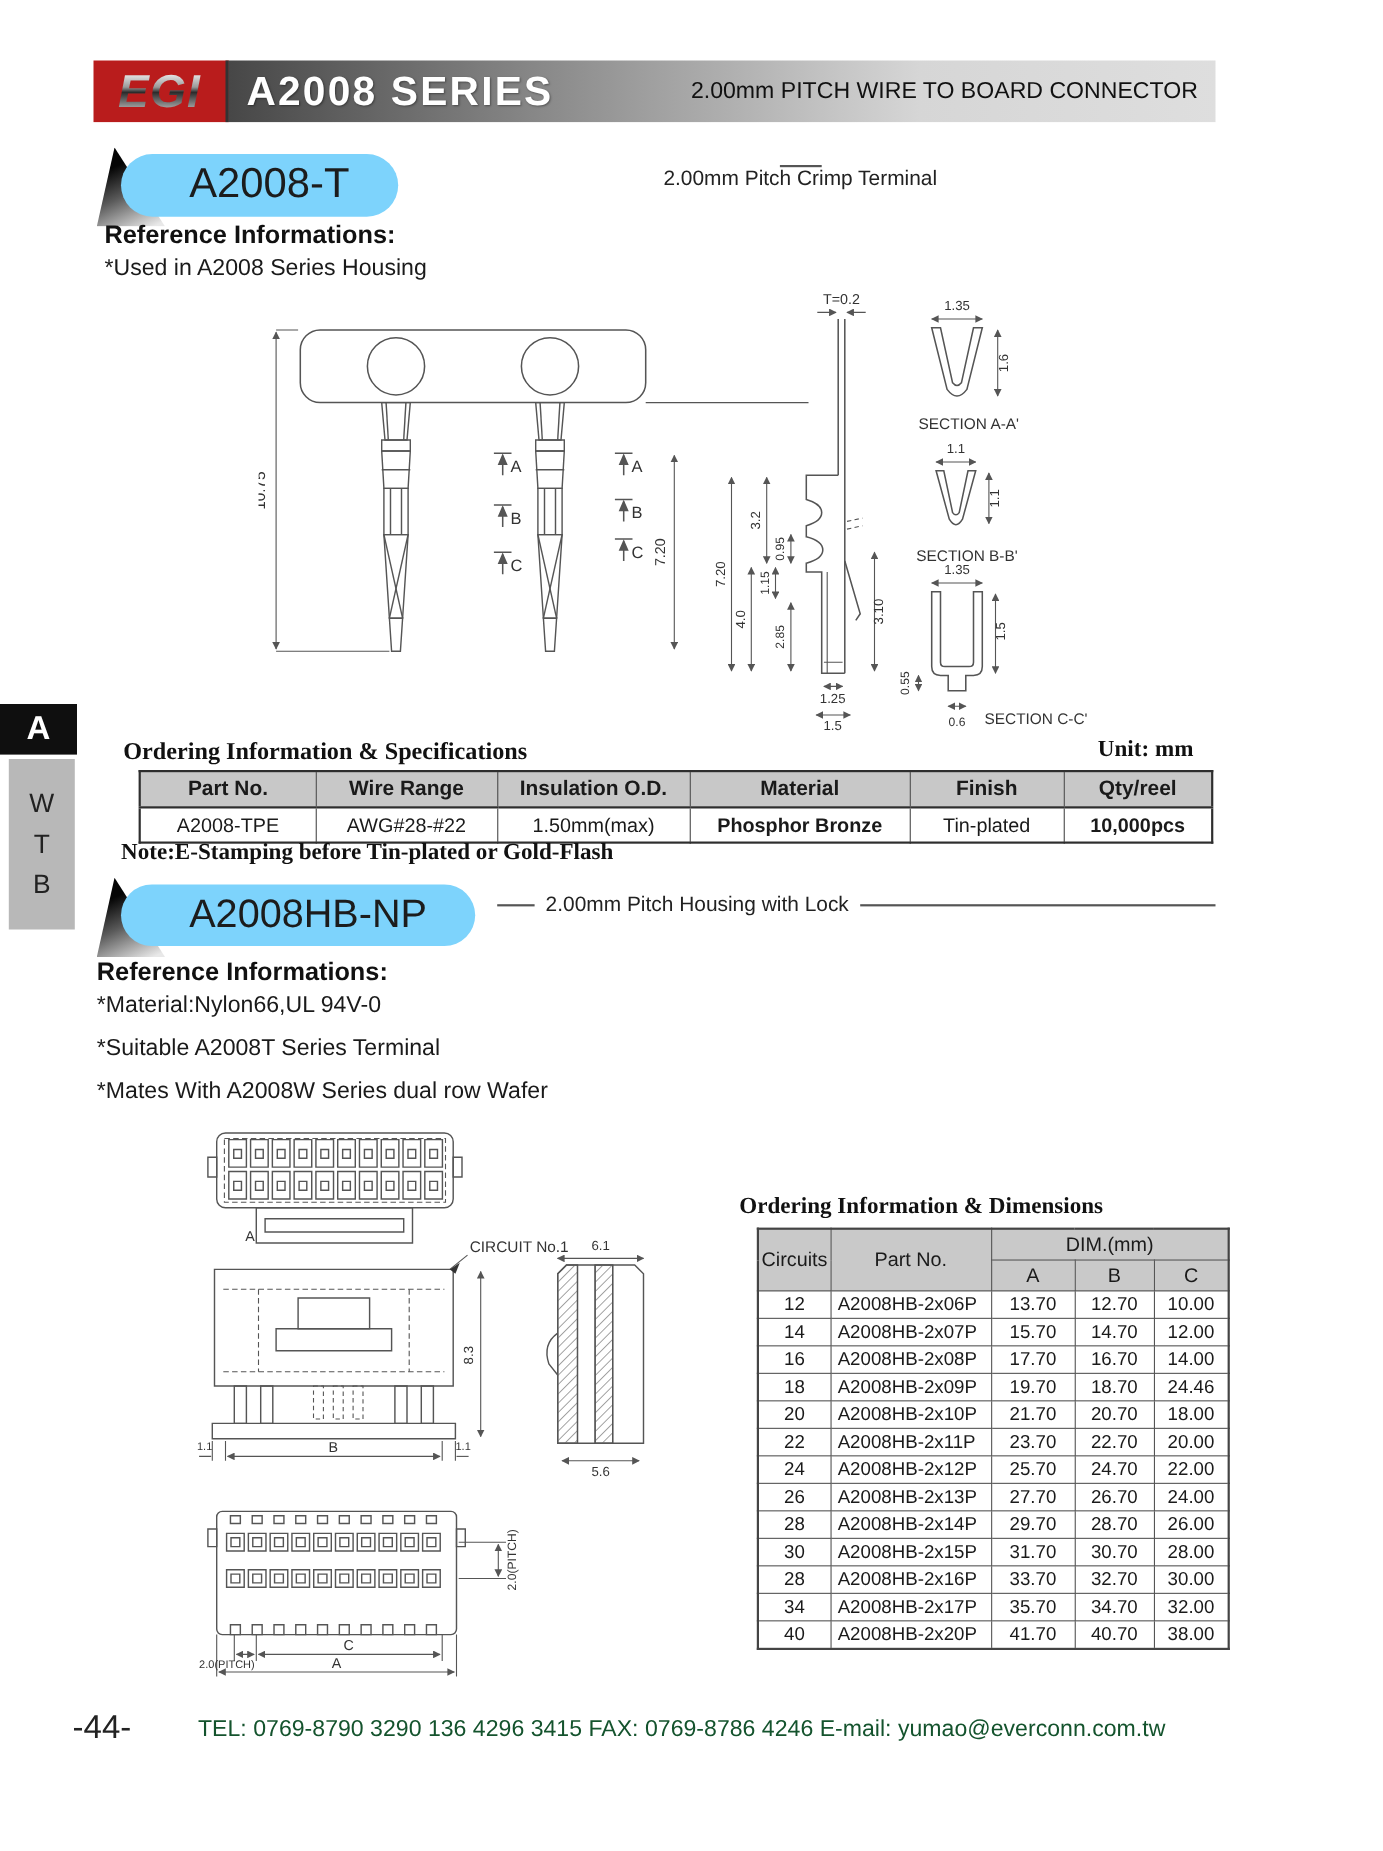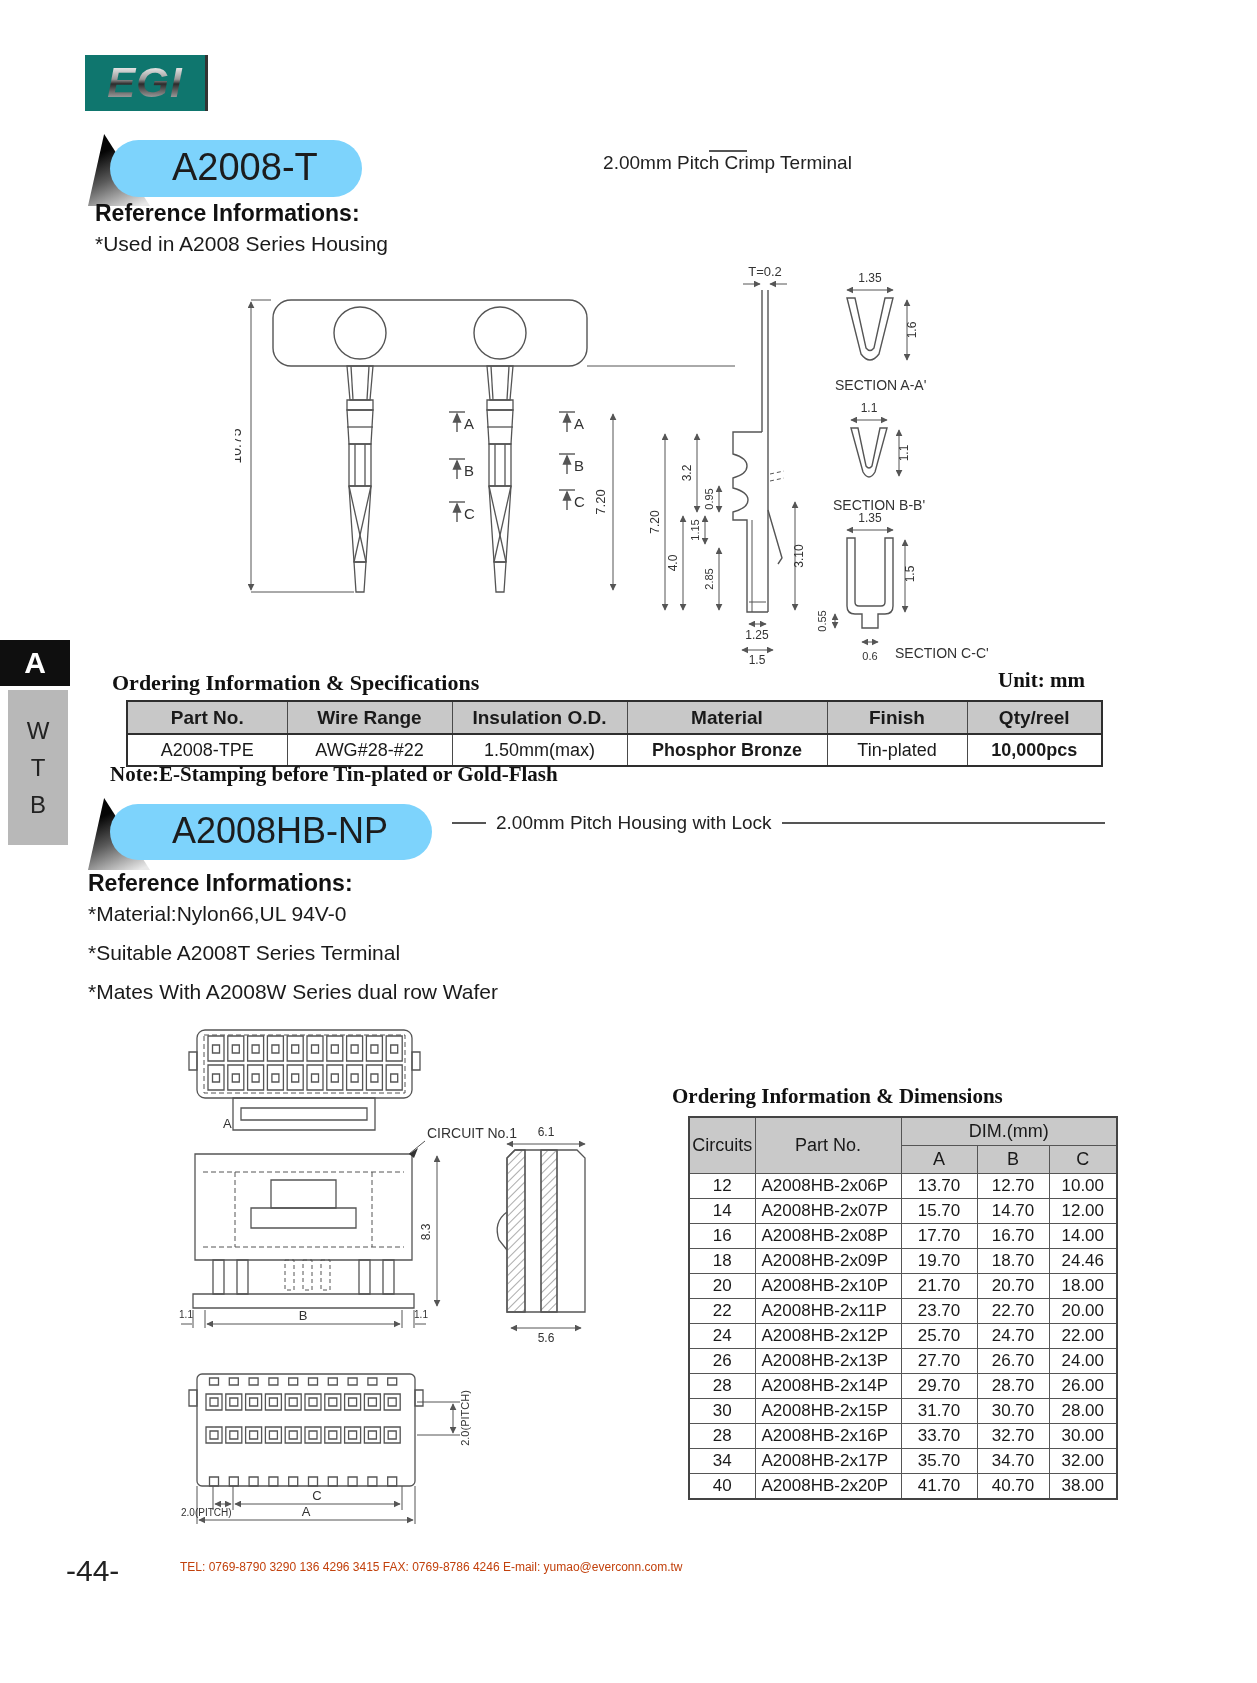--- a/index.html
+++ b/index.html
@@ -1,20 +1,20 @@
 <!DOCTYPE html>
 <html><head>
 <meta charset="utf-8">
 <style>
   html,body{margin:0;padding:0;background:#fff;}
   .page{position:relative;width:1257px;height:1683px;background:#fff;overflow:hidden;
         font-family:"Liberation Sans",sans-serif;color:#1a1a1a;}
   
   .hdr{position:absolute;left:85px;top:55px;width:1020px;height:56px;display:flex;}
-  .hdr-logo{width:120px;background:#0f766e;display:flex;align-items:center;justify-content:center;border-right:3px solid #333;}
+  .hdr-logo{width:120px;background:#b91c1c;display:flex;align-items:center;justify-content:center;border-right:3px solid #333;}
   .hdr-logo span{font-style:italic;font-weight:900;font-size:42px;letter-spacing:1px;
         background:linear-gradient(#ffffff 10%,#9a9a9a 42%,#2b2b2b 52%,#d8d8d8 95%);
         -webkit-background-clip:text;background-clip:text;color:transparent;}
   .hdr-bar{flex:1;background:linear-gradient(90deg,#474747,#9a9a9a 40%,#d6d6d6 70%,#dedede);
         display:flex;align-items:center;justify-content:space-between;padding:0 16px;}
   .hdr-title{color:#fff;font-size:37px;font-weight:bold;letter-spacing:2px;text-shadow:1px 1px 2px #00000066;}
   .hdr-sub{color:#111;font-size:21px;}
   
   .badge{position:absolute;left:88px;height:70px;}
   .badge .tri{position:absolute;left:0;bottom:-2px;width:62px;height:72px;
@@ -43,34 +43,38 @@
   .tbl2 td{font-size:17px;text-align:center;border:1px solid #555;height:22px;}
   .tbl2 td:nth-child(2){text-align:left;padding-left:6px;}
   
   .tab-a{position:absolute;left:0;top:640px;width:70px;height:46px;background:#0f0f0f;color:#fff;
         display:flex;align-items:center;justify-content:center;font-size:30px;font-weight:bold;}
   .tab-wtb{position:absolute;left:8px;top:690px;width:60px;height:155px;background:#b8b8b8;
         display:flex;flex-direction:column;align-items:center;justify-content:center;gap:9px;
         font-size:24px;color:#222;}
   
   .pagenum{position:absolute;left:66px;top:1554px;font-size:30px;color:#222;}
-  .contact{position:absolute;left:180px;top:1560px;font-size:12px;color:#c2410c;}
+  .contact{position:absolute;left:180px;top:1560px;font-size:21px;color:#14532d;}
   
   .drw{position:absolute;}
   .drw line,.drw path,.drw rect,.drw circle,.drw polygon,.drw polyline{vector-effect:non-scaling-stroke;}
   text.dt{font-family:"Liberation Sans",sans-serif;fill:#333;}
 </style>
 </head>
 <body>
 
 <div class="page">
 
   <div class="hdr">
     <div class="hdr-logo">
       <span>EGI</span>
+    </div>
+    <div class="hdr-bar">
+      <span class="hdr-title">A2008 SERIES</span>
+      <span class="hdr-sub">2.00mm PITCH WIRE TO BOARD CONNECTOR</span>
     </div>
   </div>
 
   <div class="tab-a">
     <span>A</span>
   </div>
   <div class="tab-wtb">
     <span>W</span>
     <span>T</span>
     <span>B</span>

